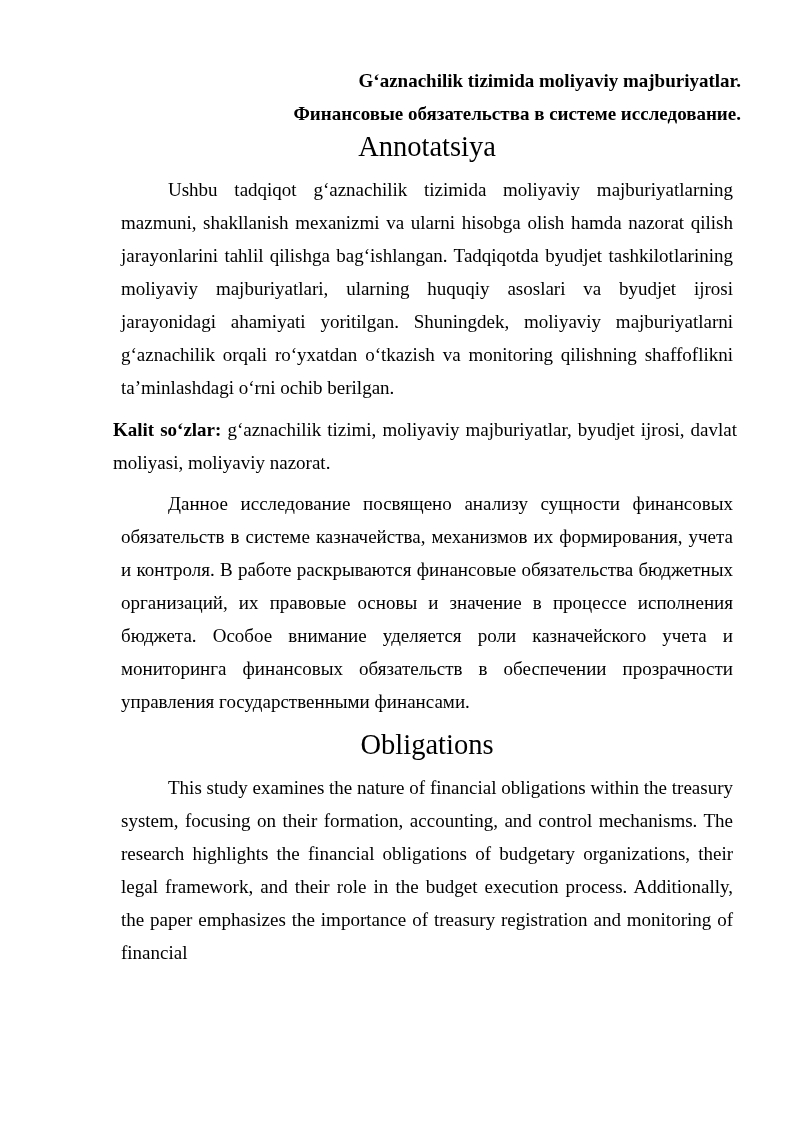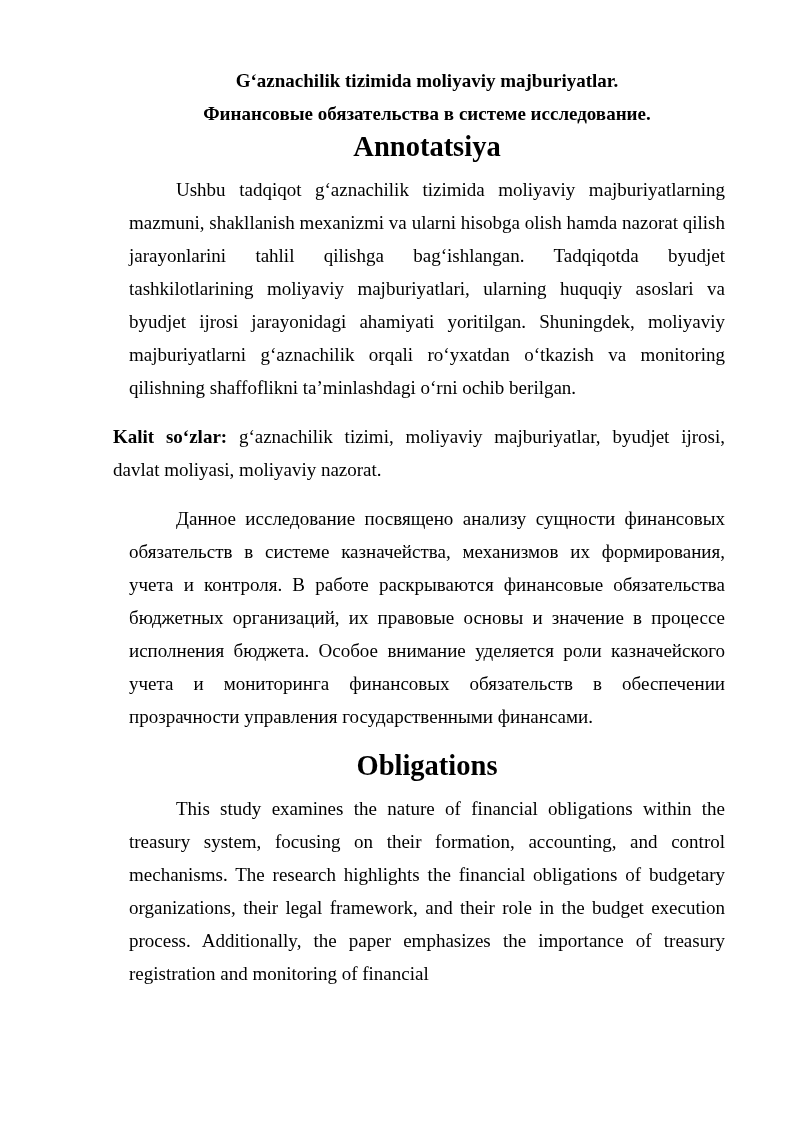--- a/index.html
+++ b/index.html
@@ -19,37 +19,38 @@
     font-size: 19px;
     line-height: 33px;
     color: #000000;
   }
   .title-block {
     text-align: center;
     font-weight: bold;
   }
   .title-line {
     display: block;
+    text-align: right;
   }
   .section-heading {
     text-align: center;
-    font-weight: bold;
+    font-weight: normal;
     margin: 10px 0 0 0;
   }
   .body-paragraph {
     text-align: justify;
     text-justify: inter-word;
     text-indent: 47px;
-    margin: 16px;
+    margin: 8px;
   }
   .keywords-paragraph {
     text-align: justify;
     text-justify: inter-word;
     text-indent: 0;
-    margin: 9px 16px 0 0;
+    margin: 9px 4px 0 0;
   }
   .keywords-label {
     font-weight: bold;
   }
   .section-heading + .body-paragraph {
     margin-top: 10px;
   }
   .first-heading {
     margin-top: 0;
   }

